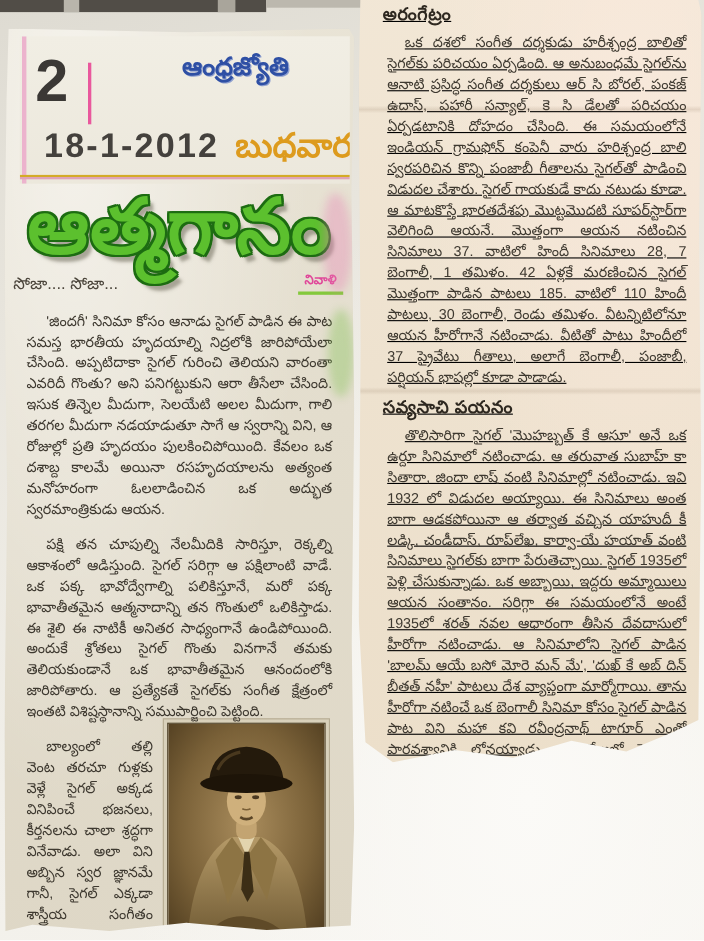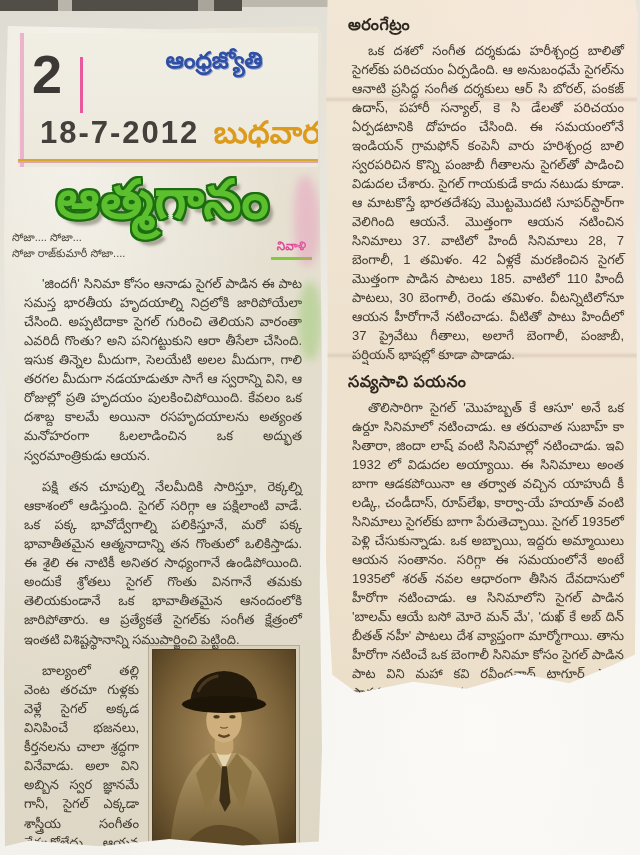--- a/index.html
+++ b/index.html
@@ -50,51 +50,52 @@
   .mast-weekday { font-size:31px; color:#dd9b1e; font-weight:bold; margin-left:10px; }
   .mast-rule { position:absolute; left:0; right:0; bottom:4px; height:4px;
     background:linear-gradient(180deg,#d3ab27 0 55%, #dfa3b8 55% 100%); }
 
   .lede {
     margin:10px 20px 0 26px; text-align:center;
     font-size:15.5px; line-height:1.7; color:#4c453b; font-weight:500;
   }
 
   .headline {
-    margin-top:4px; text-align:center; font-size:54px; font-weight:bold;
+    margin-top:4px; text-align:center; font-size:70px; font-weight:bold;
     color:#5cc02e; line-height:1.05; letter-spacing:1px;
     text-shadow:
       2px 0 #1d6c12, -2px 0 #1d6c12, 0 2px #1d6c12, 0 -2px #1d6c12,
       2px 2px #1d6c12, -2px -2px #1d6c12, 2px -2px #1d6c12, -2px 2px #1d6c12,
       5px 6px 3px rgba(110,105,90,0.55);
+    font-family: Liberation Serif, serif;
   }
 
   .intro-row { display:flex; justify-content:space-between; align-items:flex-end; margin:2px 10px 0 8px; }
-  .song-lines { font-size:11px; line-height:1.45; color:#4a443a; }
+  .song-lines { font-size:15px; line-height:1.45; color:#4a443a; }
   .tribute { font-size:12px; font-weight:bold; color:#e0489a;
     border-bottom:3px solid #84c93c; padding:0 6px 1px 6px; margin-bottom:2px; }
 
   .body-left { margin:5px 8px 0 8px; font-size:13px; line-height:1.47; color:#3e3930; text-align:justify; }
   .body-left p { text-indent:18px; margin:12px; }
 
   .photo-frame {
     float:right; width:152px; height:212px; margin:-16px 2px 6px 9px;
     background:#d9d1bb; padding:3px; border:1px solid #b5ab92;
   }
   .photo-frame svg { display:block; width:100%; height:100%; border:1px solid #4a3c24; }
 
   
   .clip-right {
     position:absolute; left:326px; top:0; width:312px; height:700px;
     background:
       radial-gradient(ellipse at 80% 15%, rgba(255,235,225,0.5), rgba(255,235,225,0) 55%),
       linear-gradient(185deg, #f2e7d6 0%, #eee2cf 50%, #ecdfca 100%);
     clip-path: polygon(0.5% 0%, 99% 0%, 100% 2%, 99.2% 30%, 99.8% 60%, 99% 93.5%, 92% 95%, 78% 97.6%, 62% 96.2%, 45% 98.4%, 28% 97.4%, 10% 99%, 2% 96.4%, 0% 80%, 0.6% 45%, 0% 12%);
     filter: drop-shadow(1px 2px 3px rgba(60,55,45,0.3));
-    padding:14px 10px 0 22px; overflow:hidden;
+    padding:2px 10px 0 22px; overflow:hidden;text-decoration:underline;
   }
   .crease { position:absolute; left:0; right:0; height:7px;
     background:linear-gradient(180deg, rgba(255,255,255,0) 0%, rgba(135,110,85,0.16) 50%, rgba(255,255,255,0) 100%); }
   .crease.c1 { top:96px; } .crease.c2 { top:352px; }
 
   .clip-right h2 { font-size:16px; color:#2e2820; margin:2px 0 3px 0; letter-spacing:0.5px; }
   .clip-right h2.mt { margin-top:9px; }
   .clip-right p { font-size:13px; line-height:1.46; color:#3e3930; text-align:justify; text-indent:16px; margin:4px; }
 </style>
 </head>
@@ -111,33 +112,32 @@
   <div class="clip-left">
     <div class="bleed-pink"></div>
     <div class="bleed-green"></div>
 
     <div class="masthead">
       <div class="mast-pink-edge"></div>
       <div class="page-num">2</div>
       <div class="page-num-bar"></div>
       <div class="mast-logo">ఆంధ్రజ్యోతి</div>
       <div class="mast-date-row">
-        <span class="mast-date">18-7-2012</span>
+        <span class="mast-date">18-1-2012</span>
         <span class="mast-weekday">బుధవారం</span>
       </div>
       <div class="mast-rule"></div>
     </div>
 
 
     <div class="headline">ఆత్మగానం</div>
 
     <div class="intro-row">
       <div class="song-lines">
         <div>సోజా.... సోజా...</div>
-        <div>సోజా రాజ్‌కుమారీ సోజా....</div>
       </div>
       <div class="tribute">నివాళి</div>
     </div>
 
     <div class="body-left">
       <p>'జిందగీ' సినిమా కోసం ఆనాడు సైగల్ పాడిన ఈ పాట సమస్త భారతీయ హృదయాల్ని నిద్రలోకి జారిపోయేలా చేసింది. అప్పటిదాకా సైగల్ గురించి తెలియని వారంతా ఎవరిదీ గొంతు? అని పనిగట్టుకుని ఆరా తీసేలా చేసింది. ఇసుక తిన్నెల మీదుగా, సెలయేటి అలల మీదుగా, గాలి తరగల మీదుగా నడయాడుతూ సాగే ఆ స్వరాన్ని విని, ఆ రోజుల్లో ప్రతి హృదయం పులకించిపోయింది. కేవలం ఒక దశాబ్ద కాలమే అయినా రసహృదయాలను అత్యంత మనోహరంగా ఓలలాడించిన ఒక అద్భుత స్వరమాంత్రికుడు ఆయన.</p>
       <p>పక్షి తన చూపుల్ని నేలమీదికి సారిస్తూ, రెక్కల్ని ఆకాశంలో ఆడిస్తుంది. సైగల్ సరిగ్గా ఆ పక్షిలాంటి వాడే. ఒక పక్క భావోద్వేగాల్ని పలికిస్తూనే, మరో పక్క భావాతీతమైన ఆత్మనాదాన్ని తన గొంతులో ఒలికిస్తాడు. ఈ శైలి ఈ నాటికీ అనితర సాధ్యంగానే ఉండిపోయింది. అందుకే శ్రోతలు సైగల్ గొంతు వినగానే తమకు తెలియకుండానే ఒక భావాతీతమైన ఆనందంలోకి జారిపోతారు. ఆ ప్రత్యేకతే సైగల్‌కు సంగీత క్షేత్రంలో ఇంతటి విశిష్టస్థానాన్ని సముపార్జించి పెట్టింది.</p>
       <p>
         <span class="photo-frame">
           <svg viewBox="0 0 152 212" preserveAspectRatio="none">

